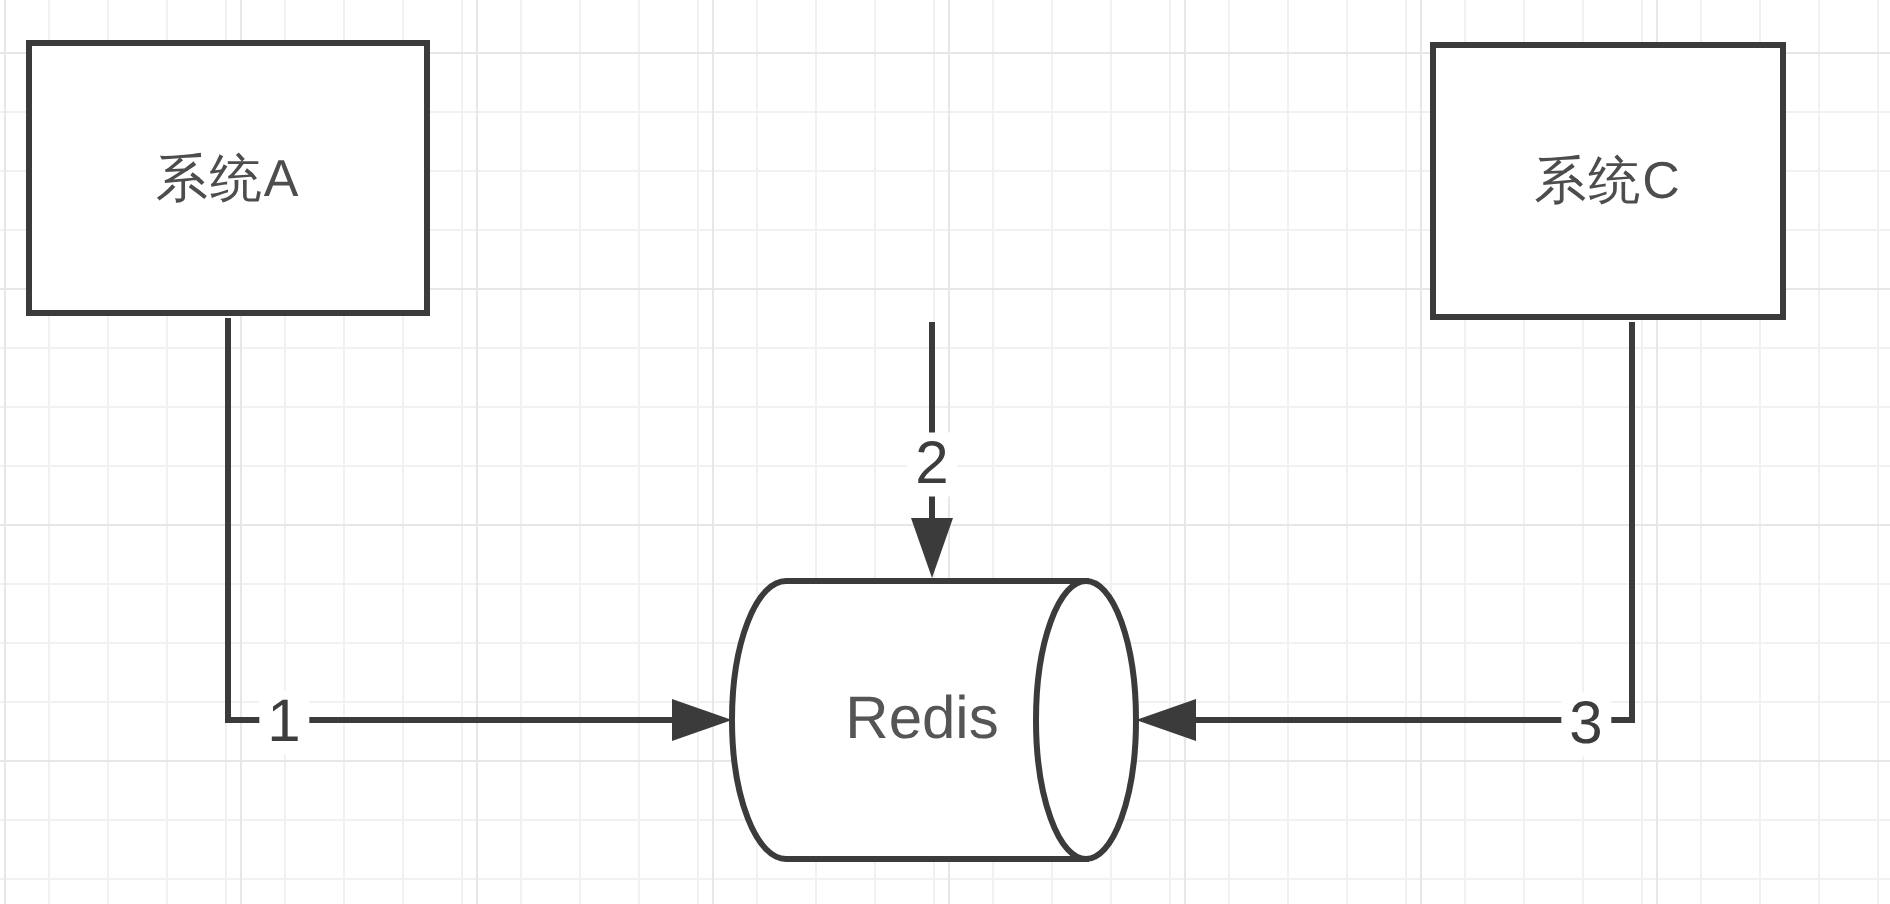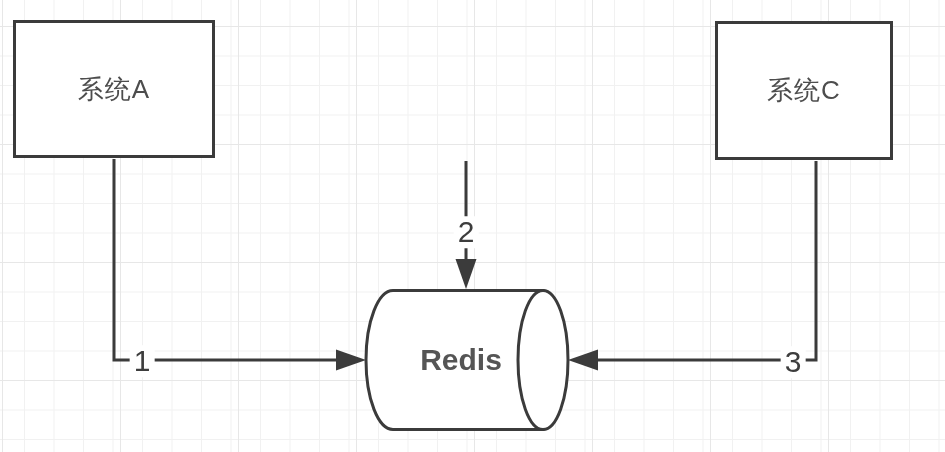--- a/index.html
+++ b/index.html
@@ -64,21 +64,20 @@
   #node-system-b { left: 366px; top: 20px; width: 201px; height: 140px; }
   #node-system-c { left: 715px; top: 21px; width: 178px; height: 139px; }
   .cyl-label {
     position: absolute;
     z-index: 3;
     left: 461px; top: 360px;
     transform: translate(-50%, -50%);
     font-size: 30px;
     color: #555555;
     white-space: nowrap;
-    font-weight: bold;
   }
   .edge-label {
     position: absolute;
     z-index: 3;
     transform: translate(-50%, -50%);
     background: #ffffff;
     padding: 0 4px;
     font-size: 30px;
     color: #3d3d3d;
     line-height: 1.05;

